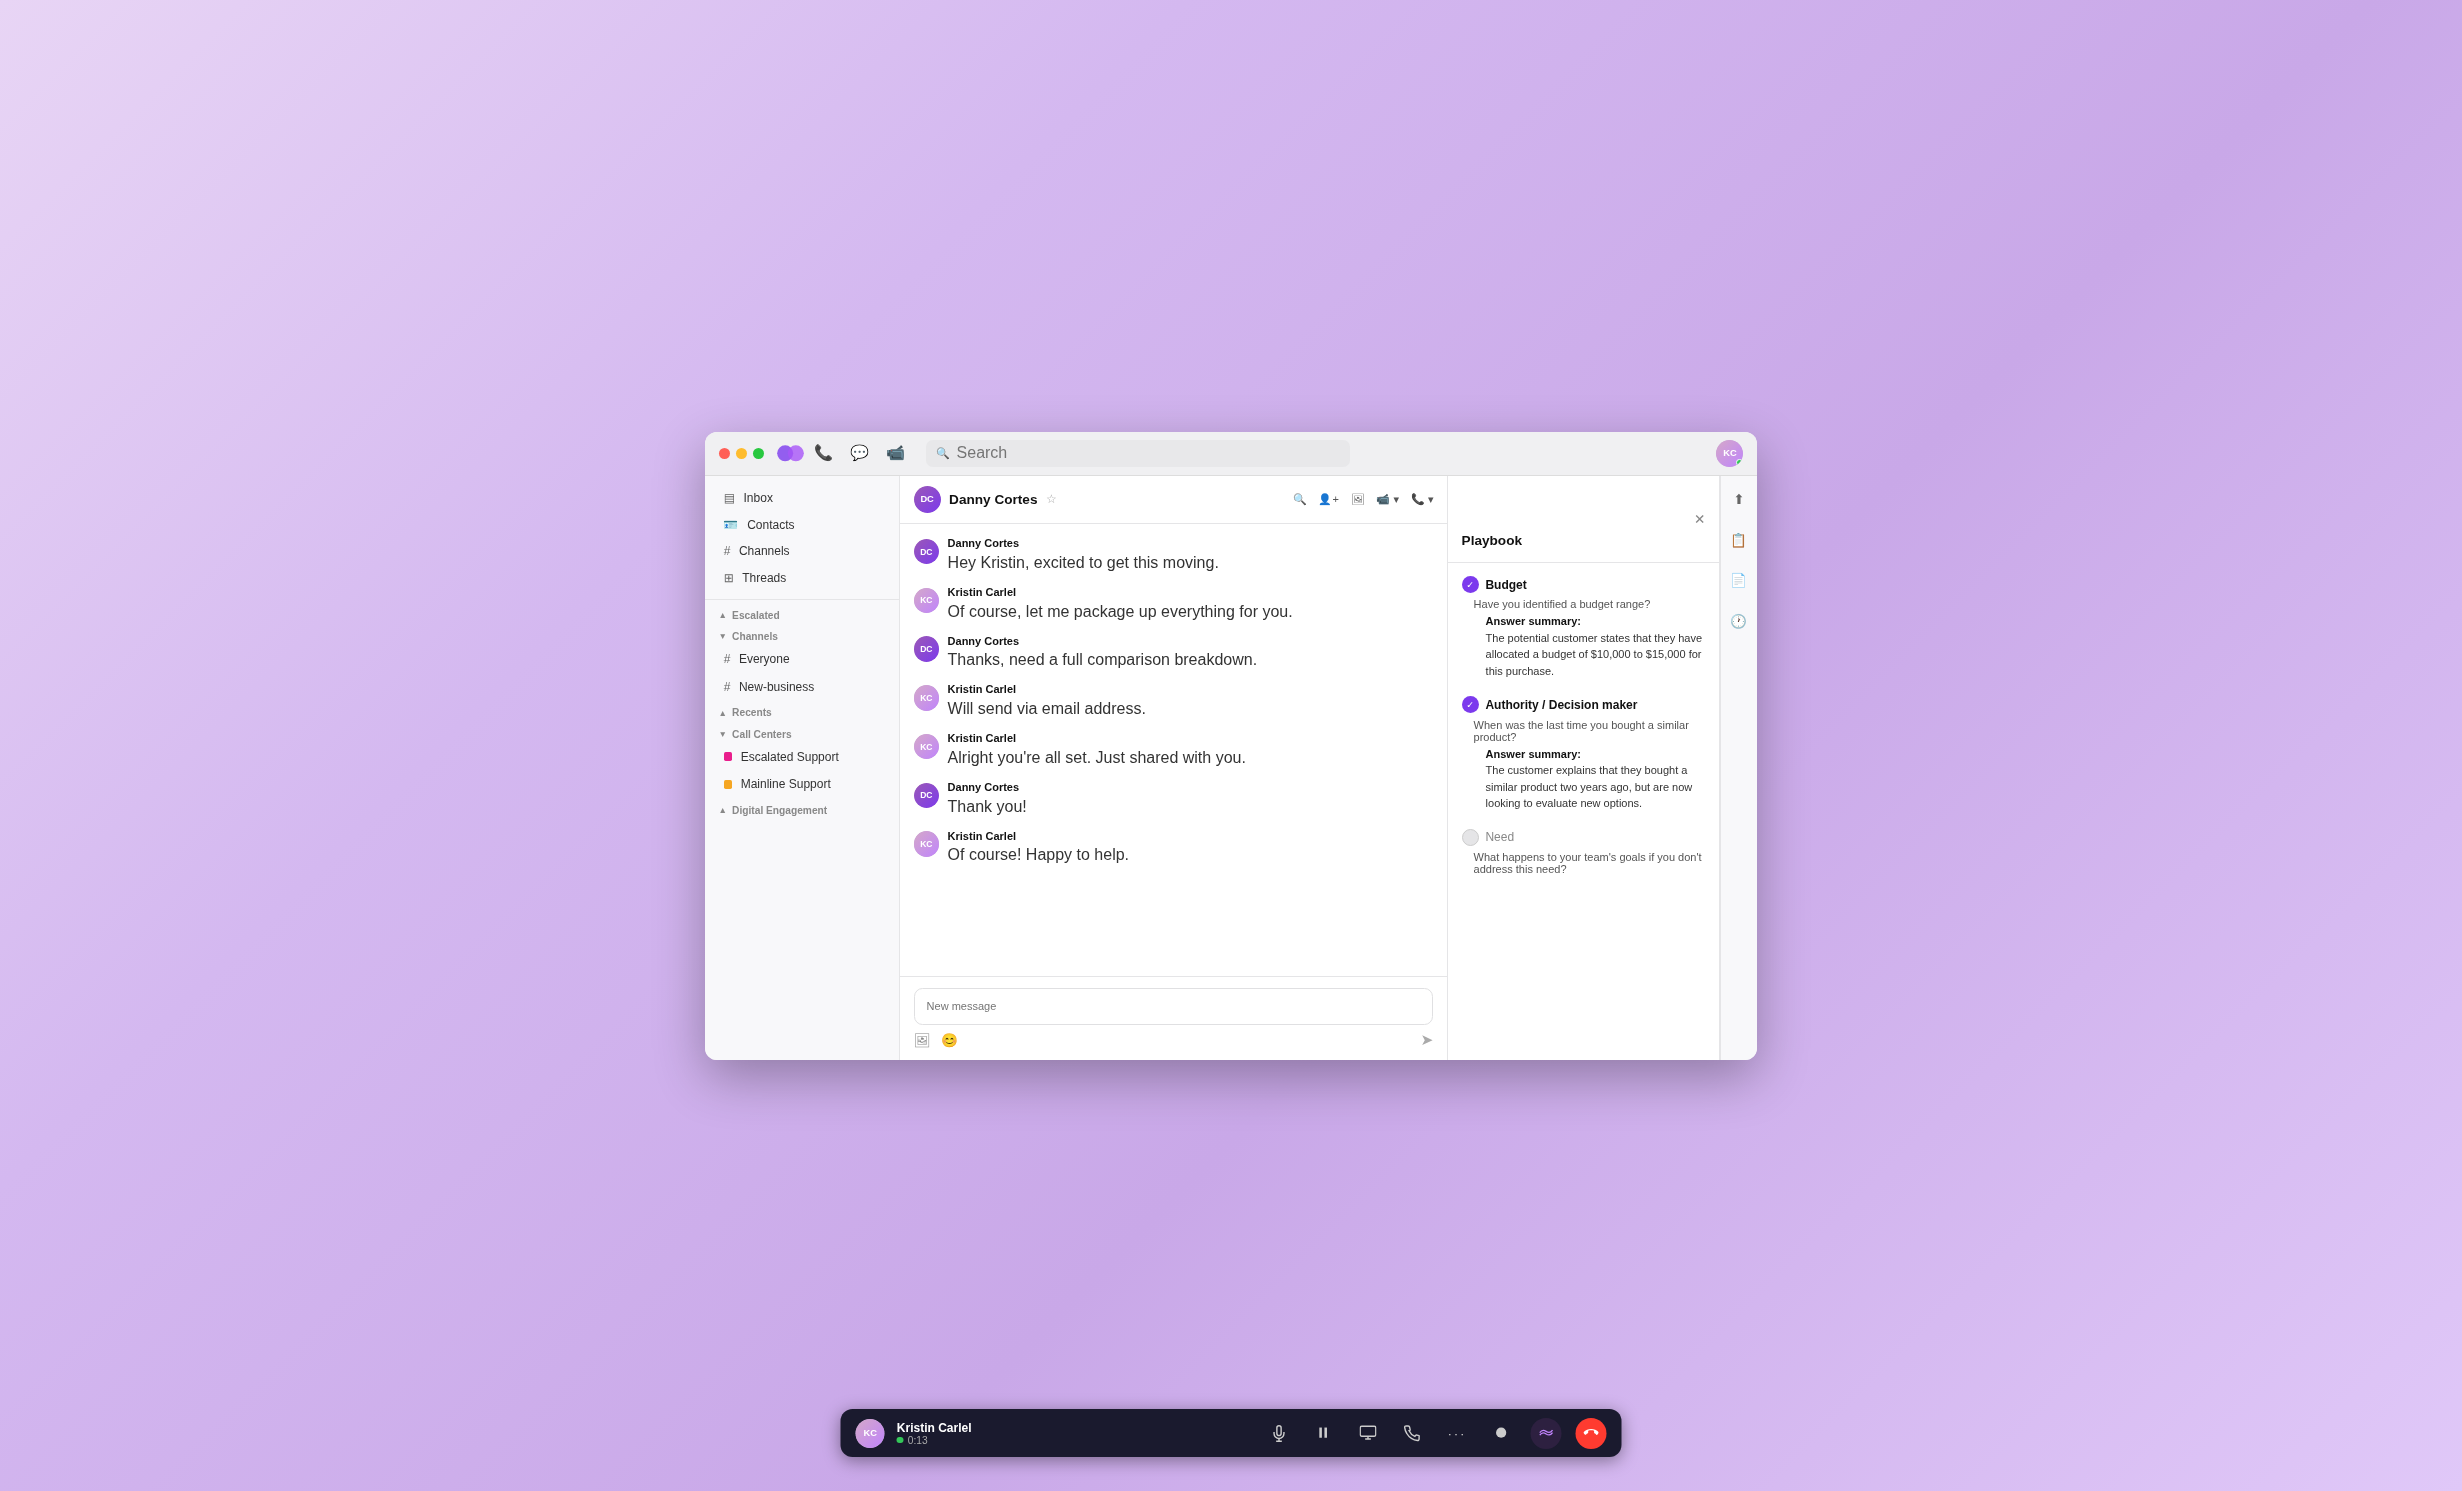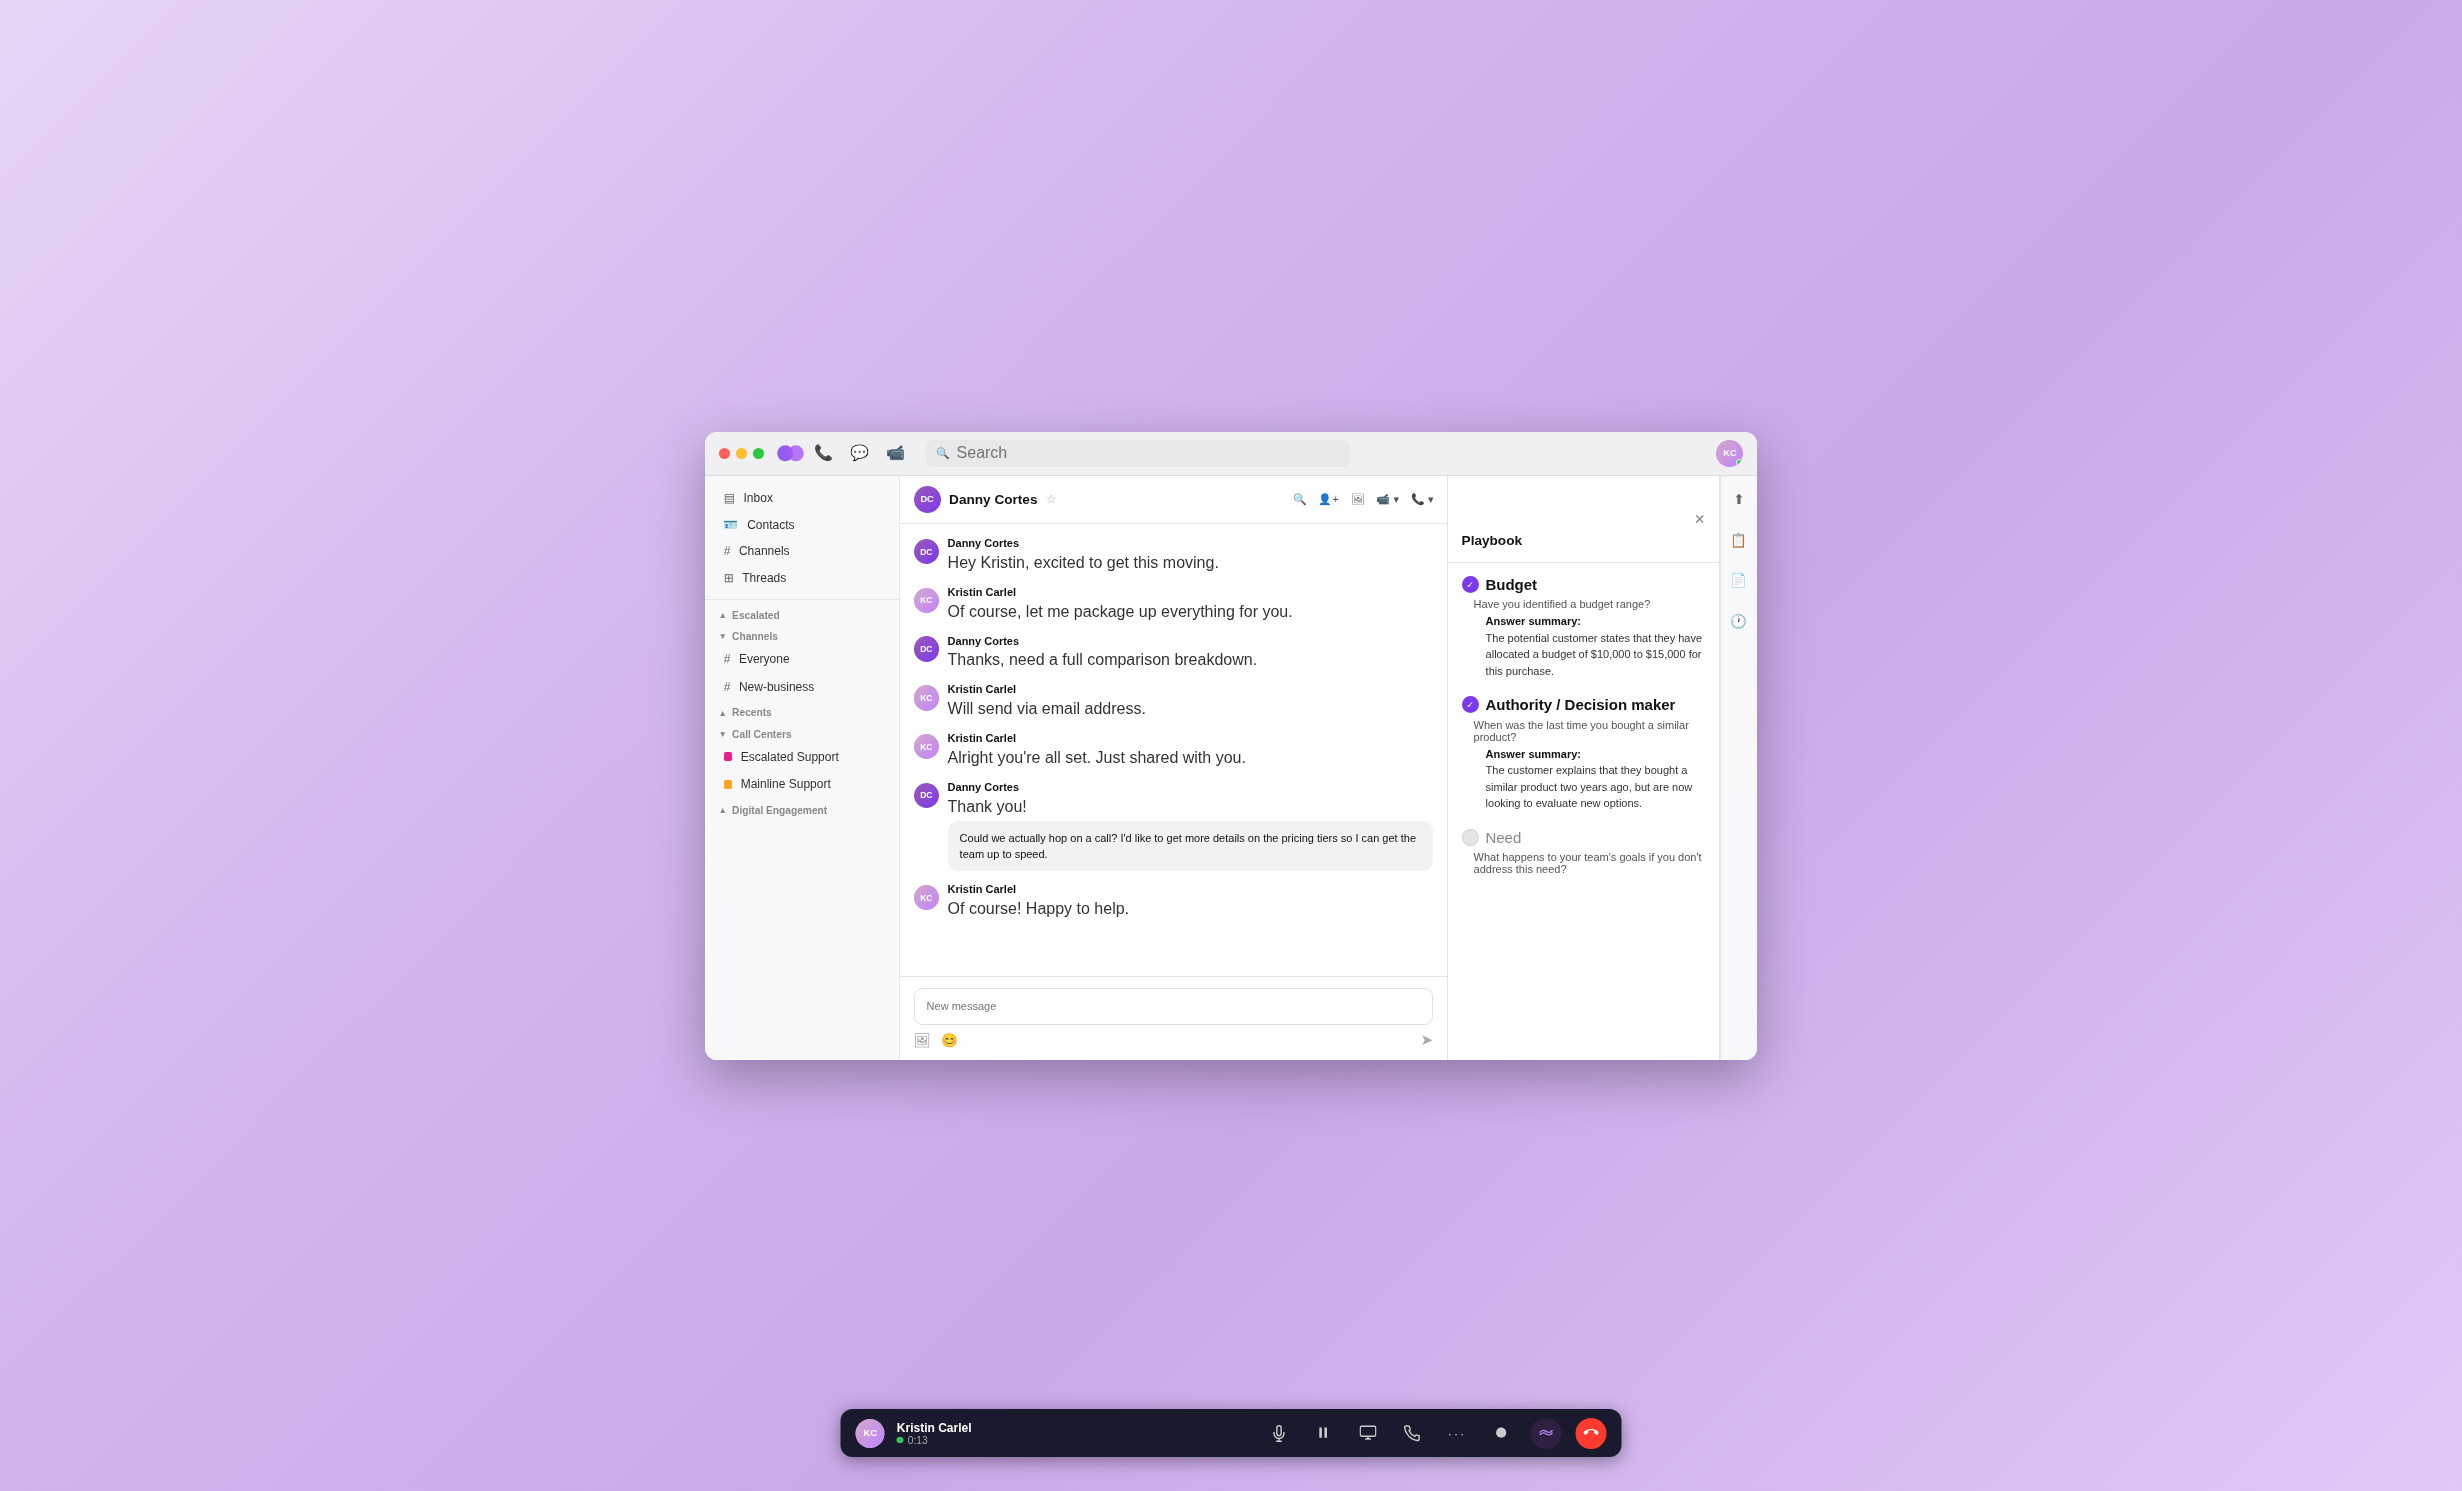--- a/index.html
+++ b/index.html
@@ -323,21 +323,21 @@
       border-radius: 50%;
       flex-shrink: 0;
       display: flex;
       align-items: center;
       justify-content: center;
       font-size: 9.3px;
     }
     .check-done { background: #7c3aed; color: white; }
     .check-pending { background: #e5e5e7; }
     .playbook-item-title {
-      font-size: 15px;
+      font-size: 12px;
       font-weight: 600;
       color: #111;
     }
     .playbook-item-title.muted { color: #888; font-weight: 500; }
     .playbook-question {
       font-size: 11px;
       color: #555;
       margin-bottom: 5.1px;
       margin-left: 12px;
     }
@@ -647,21 +647,20 @@
             </div>
           </div>
 
           <div class="message-group">
             <div class="msg-avatar">
               <div class="avatar-circle av-purple" style="border-radius:50%; font-size:8.5px;">DC</div>
             </div>
             <div class="msg-content">
               <div class="msg-name">Danny Cortes</div>
               <div class="msg-text">Thank you!</div>
-              <div class="message-block">Could we actually hop on a call? I'd like to get more details on the pricing tiers so I can get the team up to speed.</div>
             </div>
           </div>
 
           <div class="message-group">
             <div class="msg-avatar">
               <div class="avatar-circle av-pink" style="border-radius:50%; font-size:8.5px;">KC</div>
             </div>
             <div class="msg-content">
               <div class="msg-name">Kristin Carlel</div>
               <div class="msg-text">Of course! Happy to help.</div>

